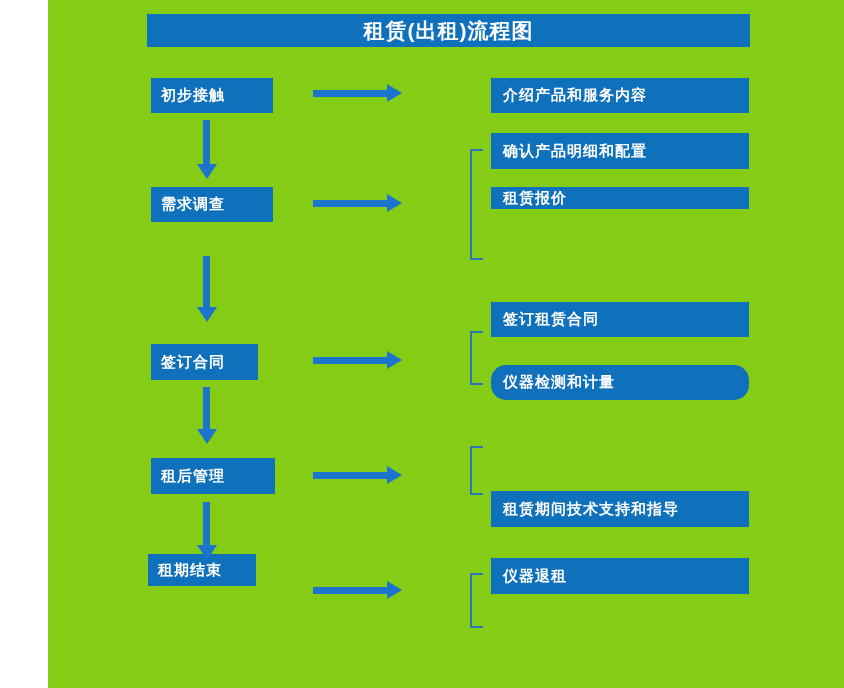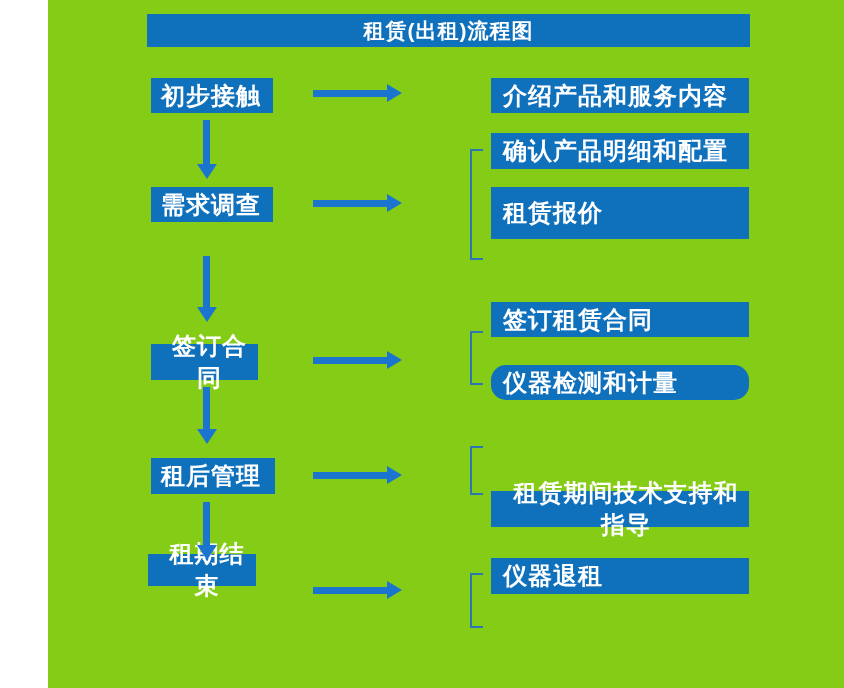--- a/index.html
+++ b/index.html
@@ -16,38 +16,37 @@
     position:absolute;left:99px;top:14px;width:603px;height:33px;
     background:#0F70BC;color:#ffffff;
     font-size:21px;font-weight:bold;
     text-align:center;line-height:33px;
     letter-spacing:1px;
   }
   
   .box{
     position:absolute;
     background:#0F70BC;color:#ffffff;
-    font-size:24px;font-weight:bold;
+    font-size:15px;font-weight:bold;
     display:flex;align-items:center;
     letter-spacing:1px;
     box-sizing:border-box;
-    text-align:center;
   }
   .lbox{padding-left:10px;}
   .rbox{left:443px;width:258px;padding-left:12px;}
   
   .lbox1{left:103px;top:78px;width:122px;height:35px;}
   .lbox2{left:103px;top:187px;width:122px;height:35px;}
   .lbox3{left:103px;top:344px;width:107px;height:36px;}
   .lbox4{left:103px;top:458px;width:124px;height:36px;}
   .lbox5{left:100px;top:554px;width:108px;height:32px;}
   
   .r1a{top:78px;height:35px;}
   .r2a{top:133px;height:36px;}
-  .r2b{top:187px;height:52px;}
+  .r2b{top:187px;height:22px;}
   .r2c{top:243px;height:36px;}
   .r3a{top:302px;height:35px;}
   .r3b{top:365px;height:35px;border-radius:15px;}
   .r4a{top:423px;height:37px;}
   .r4b{top:491px;height:36px;}
   .r5a{top:558px;height:36px;}
   .r5b{top:609px;height:37px;}
   
   .harrow{
     position:absolute;left:265px;width:89px;height:18px;

